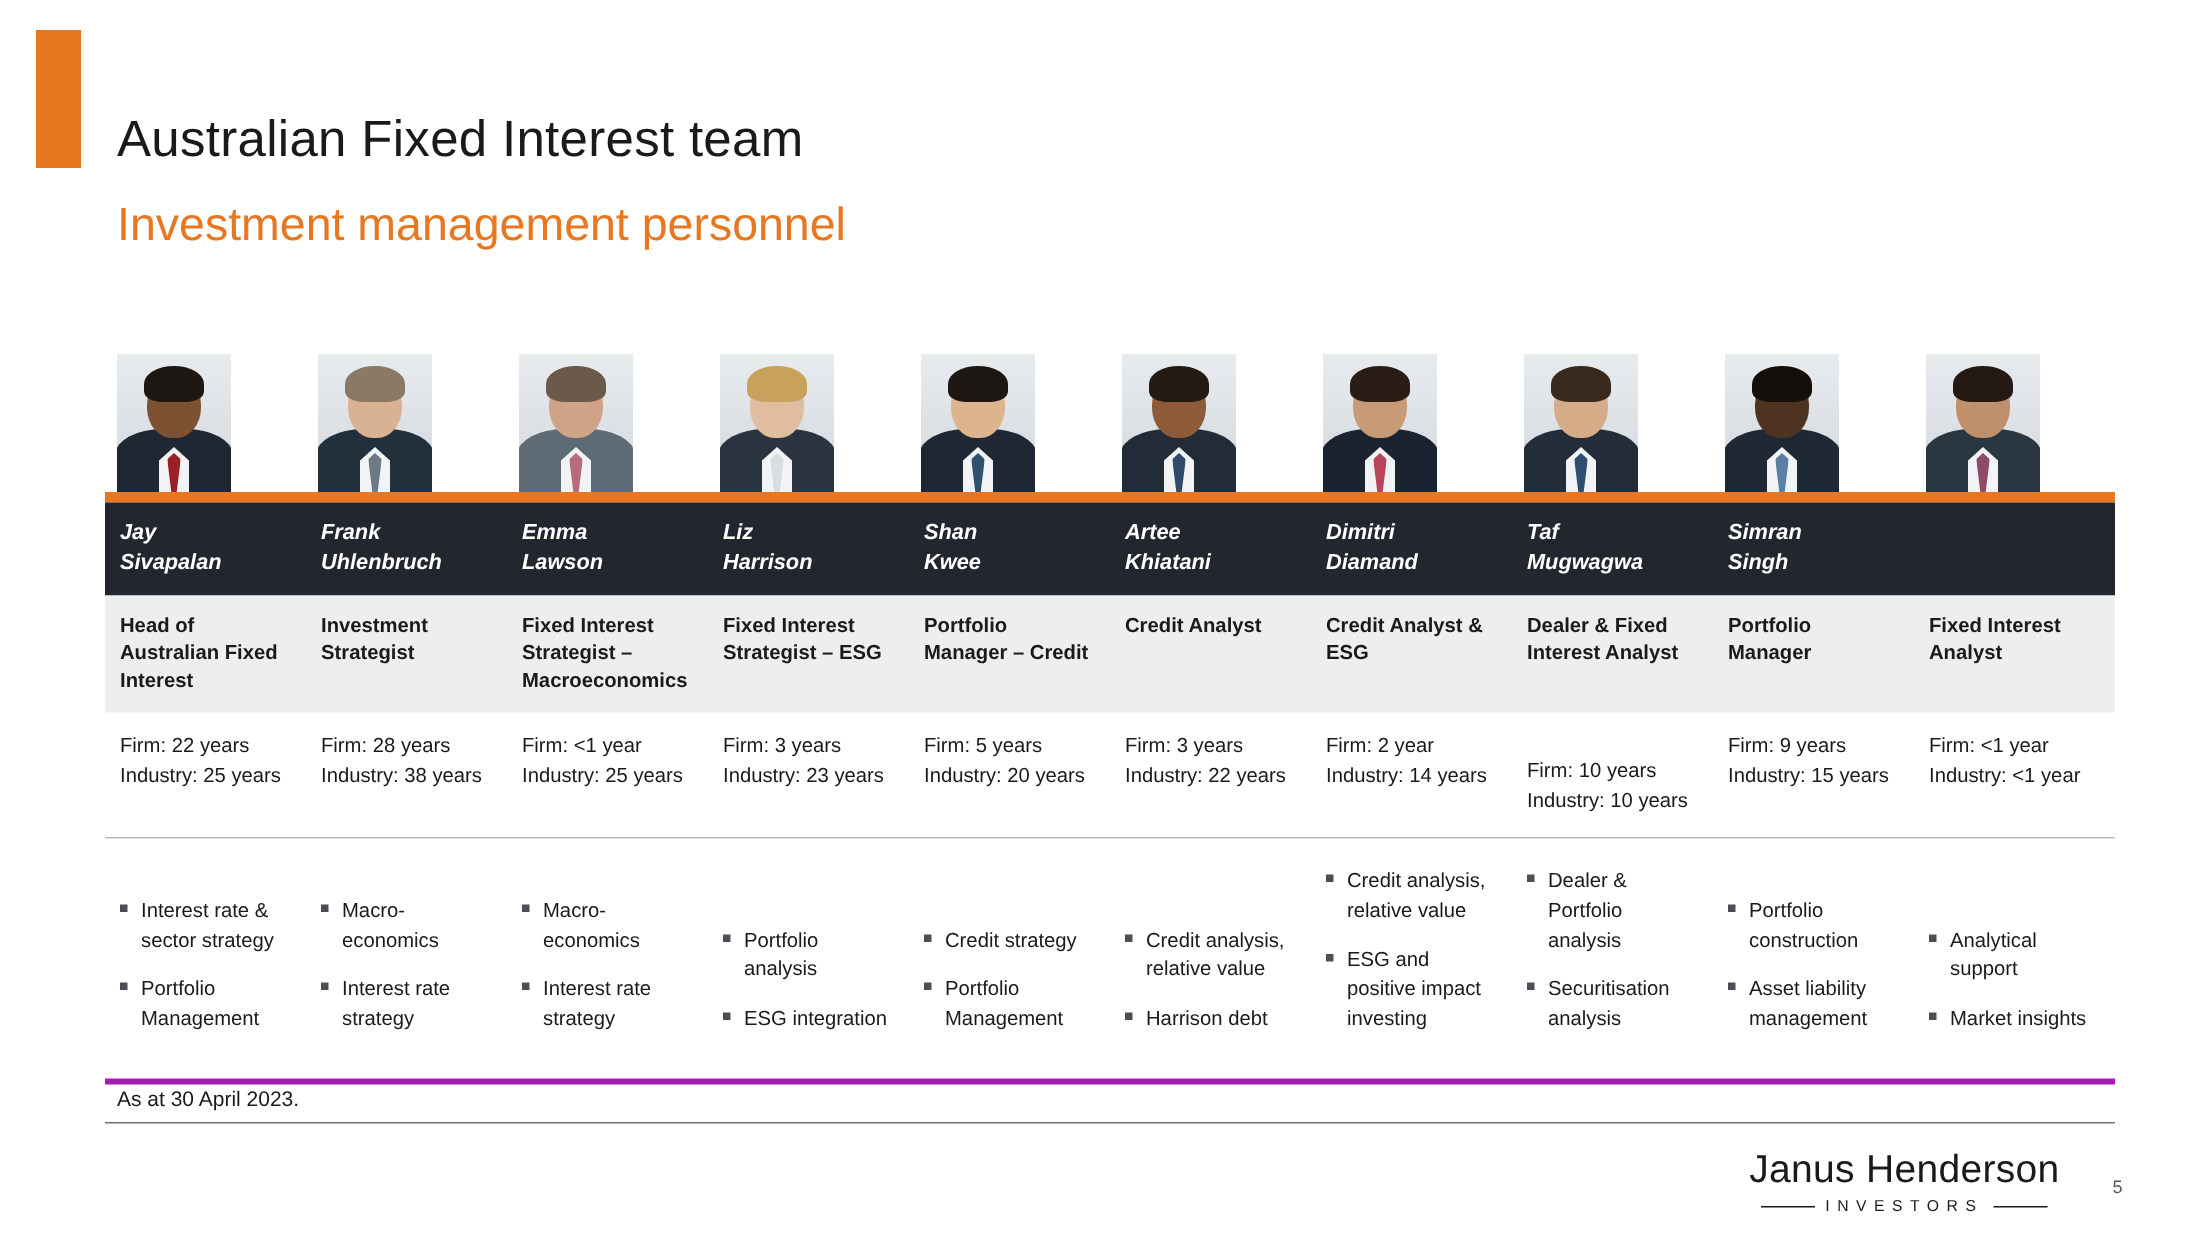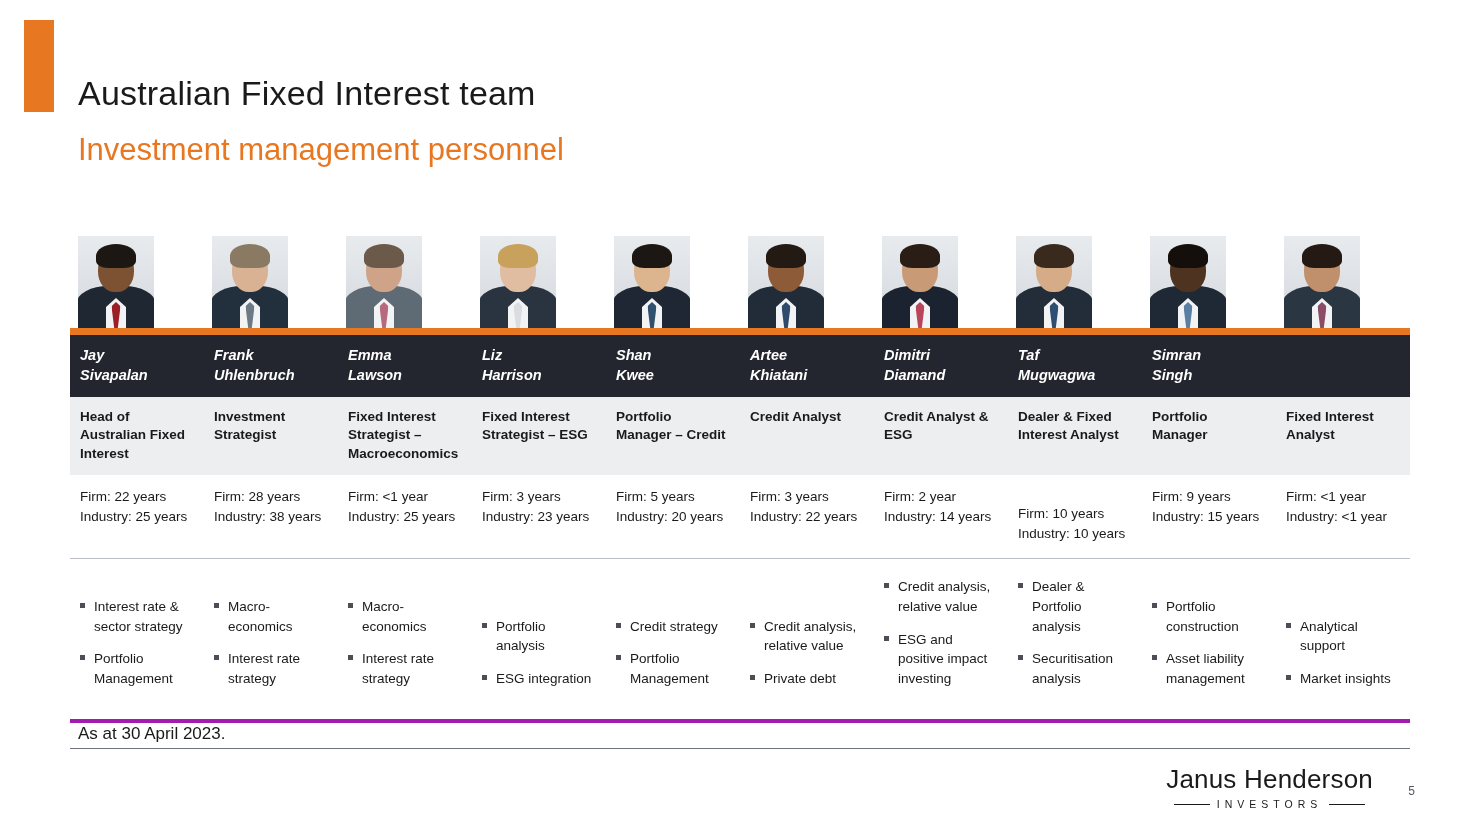--- a/index.html
+++ b/index.html
@@ -205,21 +205,21 @@
     top: 6px;
     width: 5px;
     height: 5px;
     background: #4b4f55;
   }
 
   .footnote {
     position: absolute;
     left: 78px;
     top: 724px;
-    font-size: 17px;
+    font-size: 14px;
     color: #1a1a1a;
   }
   .foot-rule {
     position: absolute;
     left: 70px;
     top: 748px;
     width: 1340px;
     height: 1px;
     background: #6f747a;
   }
@@ -474,21 +474,21 @@
         </div>
         <div class="col">
           <ul class="bl">
             <li>Credit strategy</li>
             <li>Portfolio Management</li>
           </ul>
         </div>
         <div class="col">
           <ul class="bl">
             <li>Credit analysis, relative value</li>
-            <li>Private debt</li>
+            <li>Harrison debt</li>
           </ul>
         </div>
         <div class="col">
           <ul class="bl">
             <li>Credit analysis, relative value</li>
             <li>ESG and positive impact investing</li>
           </ul>
         </div>
         <div class="col">
           <ul class="bl">

